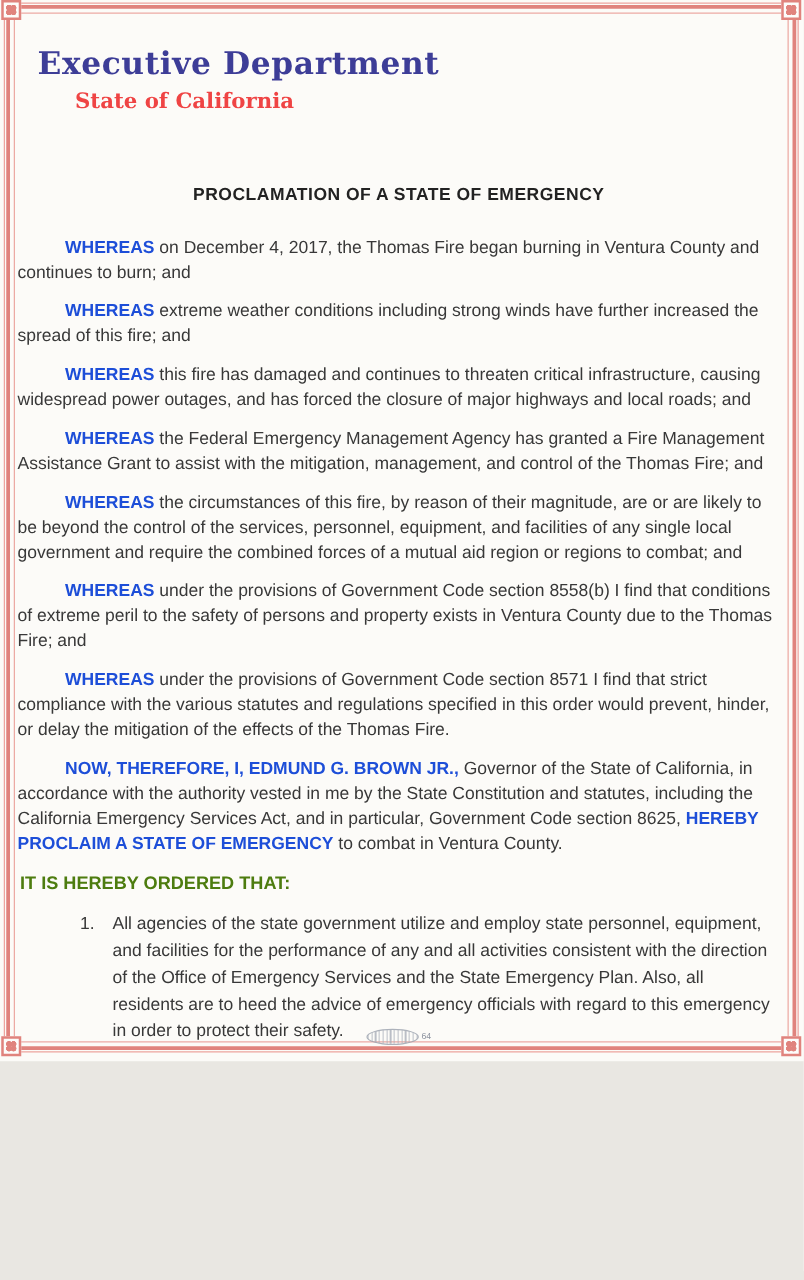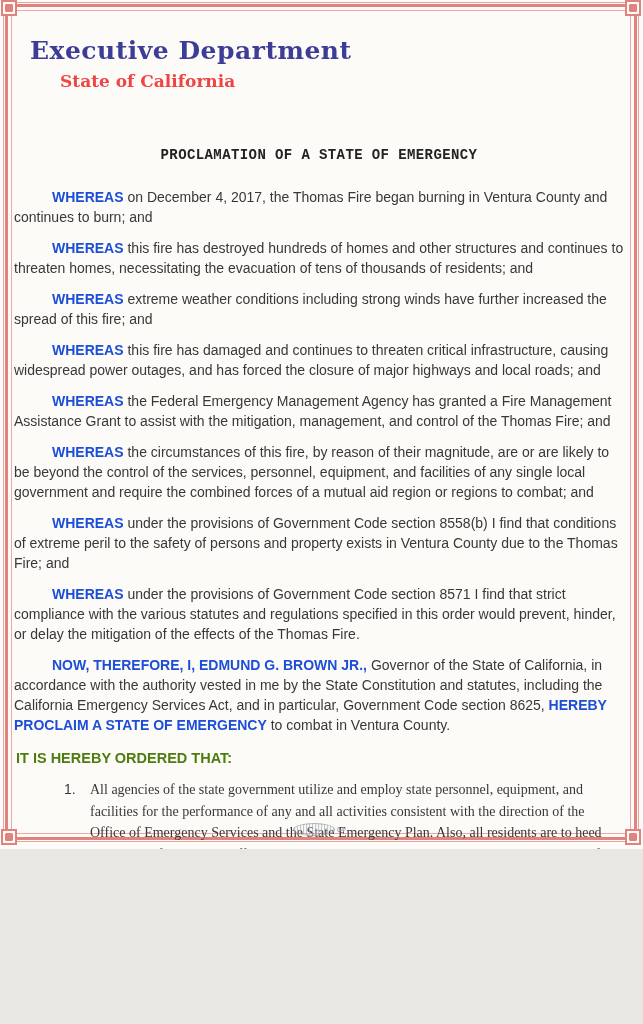--- a/index.html
+++ b/index.html
@@ -74,21 +74,20 @@
     color: #ef4444;
   }
 
   .doc-title {
     margin: 56px 0 24px 0;
     text-align: center;
     font-size: 14px;
     font-weight: bold;
     letter-spacing: 0.4px;
     color: #222222;
-    font-family: Liberation Mono, monospace;
   }
 
   .para {
     margin: 0 0 11px 0;
     font-size: 14px;
     line-height: 20px;
     text-indent: 38px;
     color: #383838;
   }
   .para b { color: #1d4ed8; }
@@ -101,21 +100,21 @@
   }
 
   .list-item {
     display: flex;
     margin: 0 4px 0 50px;
     font-size: 14px;
     line-height: 21.5px;
     color: #383838;
   }
   .list-item .num { flex: none; width: 26px; }
-  .list-item .item-text { flex: 1; font-family: Liberation Serif, serif; }
+  .list-item .item-text { flex: 1; }
 
   
   .union-bug {
     position: absolute;
     left: 50%; bottom: 13px;
     transform: translateX(-50%);
     display: flex; align-items: center; gap: 2px;
     color: #8d93a0;
   }
   .bug-oval {
@@ -151,21 +150,20 @@
 
     <div class="letterhead">
       <div class="dept">Executive Department</div>
       <div class="state">State of California</div>
     </div>
 
     <h1 class="doc-title">PROCLAMATION OF A STATE OF EMERGENCY</h1>
 
     <p class="para"><b>WHEREAS</b><span> on December 4, 2017, the Thomas Fire began burning in Ventura County and continues to burn; and</span></p>
 
-    <p class="para"><b>WHEREAS</b><span> this fire has destroyed hundreds of homes and other structures and continues to threaten homes, necessitating the evacuation of tens of thousands of residents; and</span></p>
 
     <p class="para"><b>WHEREAS</b><span> extreme weather conditions including strong winds have further increased the spread of this fire; and</span></p>
 
     <p class="para"><b>WHEREAS</b><span> this fire has damaged and continues to threaten critical infrastructure, causing widespread power outages, and has forced the closure of major highways and local roads; and</span></p>
 
     <p class="para"><b>WHEREAS</b><span> the Federal Emergency Management Agency has granted a Fire Management Assistance Grant to assist with the mitigation, management, and control of the Thomas Fire; and</span></p>
 
     <p class="para"><b>WHEREAS</b><span> the circumstances of this fire, by reason of their magnitude, are or are likely to be beyond the control of the services, personnel, equipment, and facilities of any single local government and require the combined forces of a mutual aid region or regions to combat; and</span></p>
 
     <p class="para"><b>WHEREAS</b><span> under the provisions of Government Code section 8558(b) I find that conditions of extreme peril to the safety of persons and property exists in Ventura County due to the Thomas Fire; and</span></p>

